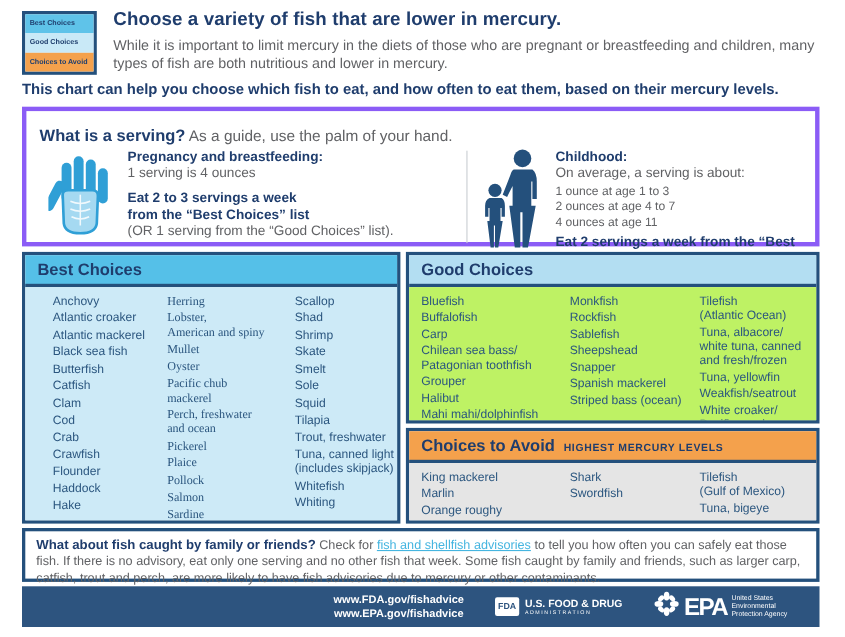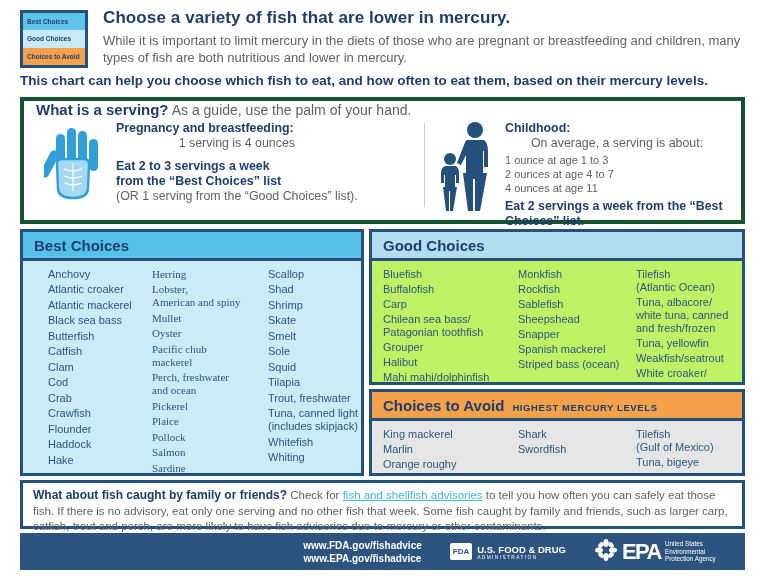--- a/index.html
+++ b/index.html
@@ -11,31 +11,31 @@
   .legend { width: 68px; height: 58px; border: 3px solid #24507c; display: flex; flex-direction: column; margin-top: 2px; flex: none; }
   .legend-row { flex: 1; display: flex; align-items: center; padding-left: 4px; font-size: 6.5px; font-weight: bold; color: #21406f; }
   .legend-best  { background: #5fc3e9; }
   .legend-good  { background: #c9e9f7; }
   .legend-avoid { background: #f4a14c; }
   .titleblock h1 { font-size: 17px; color: #1f3d6d; margin: 0 0 5px; letter-spacing: .1px; }
   .intro { font-size: 13px; color: #616265; line-height: 1.28; }
   .subtitle { font-size: 13.5px; font-weight: bold; color: #1f3d6d; margin: 3px 0 9px; }
 
   
-  .serving-box { border: 4px solid #14532d; height: 127px; padding: 0 12px 0; margin-bottom: 5px; }
+  .serving-box { border: 4px solid #8b5cf6; height: 127px; padding: 14px 12px 0; margin-bottom: 5px; }
   .serving-head { font-size: 14px; margin-bottom: 3px; }
   .serving-head .q { font-size: 15px; font-weight: bold; color: #1f3d6d; }
   .serving-head .g { color: #616265; }
   .serving-cols { display: flex; height: 92px; }
   .serving-left { display: flex; gap: 14px; width: 388px; padding-left: 8px; flex: none; }
   .vdiv { width: 1px; background: #c9cdd2; margin: 2px 0 6px; flex: none; }
   .serving-right { display: flex; gap: 12px; padding-left: 14px; flex: 1; }
   .stext { font-size: 12.4px; line-height: 1.2; }
   .stext .b { font-weight: bold; color: #1f3d6d; }
-  .stext .g { color: #616265; text-align: center; }
+  .stext .g { color: #616265; }
   .pre { white-space: pre-line; }
   .mt { margin-top: 8px; }
   .ages div { color: #616265; margin-bottom: 1px; }
   .child-bold { margin-top: 4px; }
   .hand-icon svg, .family-icon svg { display: block; }
   .hand-icon { margin-top: 6px; }
 
   
   .panels { display: flex; gap: 5px; height: 247px; margin-bottom: 4px; }
   .panel { border: 3px solid #24507c; display: flex; flex-direction: column; background: #fff; }
@@ -151,21 +151,21 @@
   </div>
 
   <div class="panels">
     <section class="panel best-panel">
       <header class="panel-head best-head">Best Choices</header>
       <div class="panel-body best-body">
         <div class="col b-c1">
             <div class="item">Anchovy</div>
             <div class="item">Atlantic croaker</div>
             <div class="item">Atlantic mackerel</div>
-            <div class="item">Black sea bass</div>
+            <div class="item">Black sea fish</div>
             <div class="item">Butterfish</div>
             <div class="item">Catfish</div>
             <div class="item">Clam</div>
             <div class="item">Cod</div>
             <div class="item">Crab</div>
             <div class="item">Crawfish</div>
             <div class="item">Flounder</div>
             <div class="item">Haddock</div>
             <div class="item">Hake</div>
           </div>

